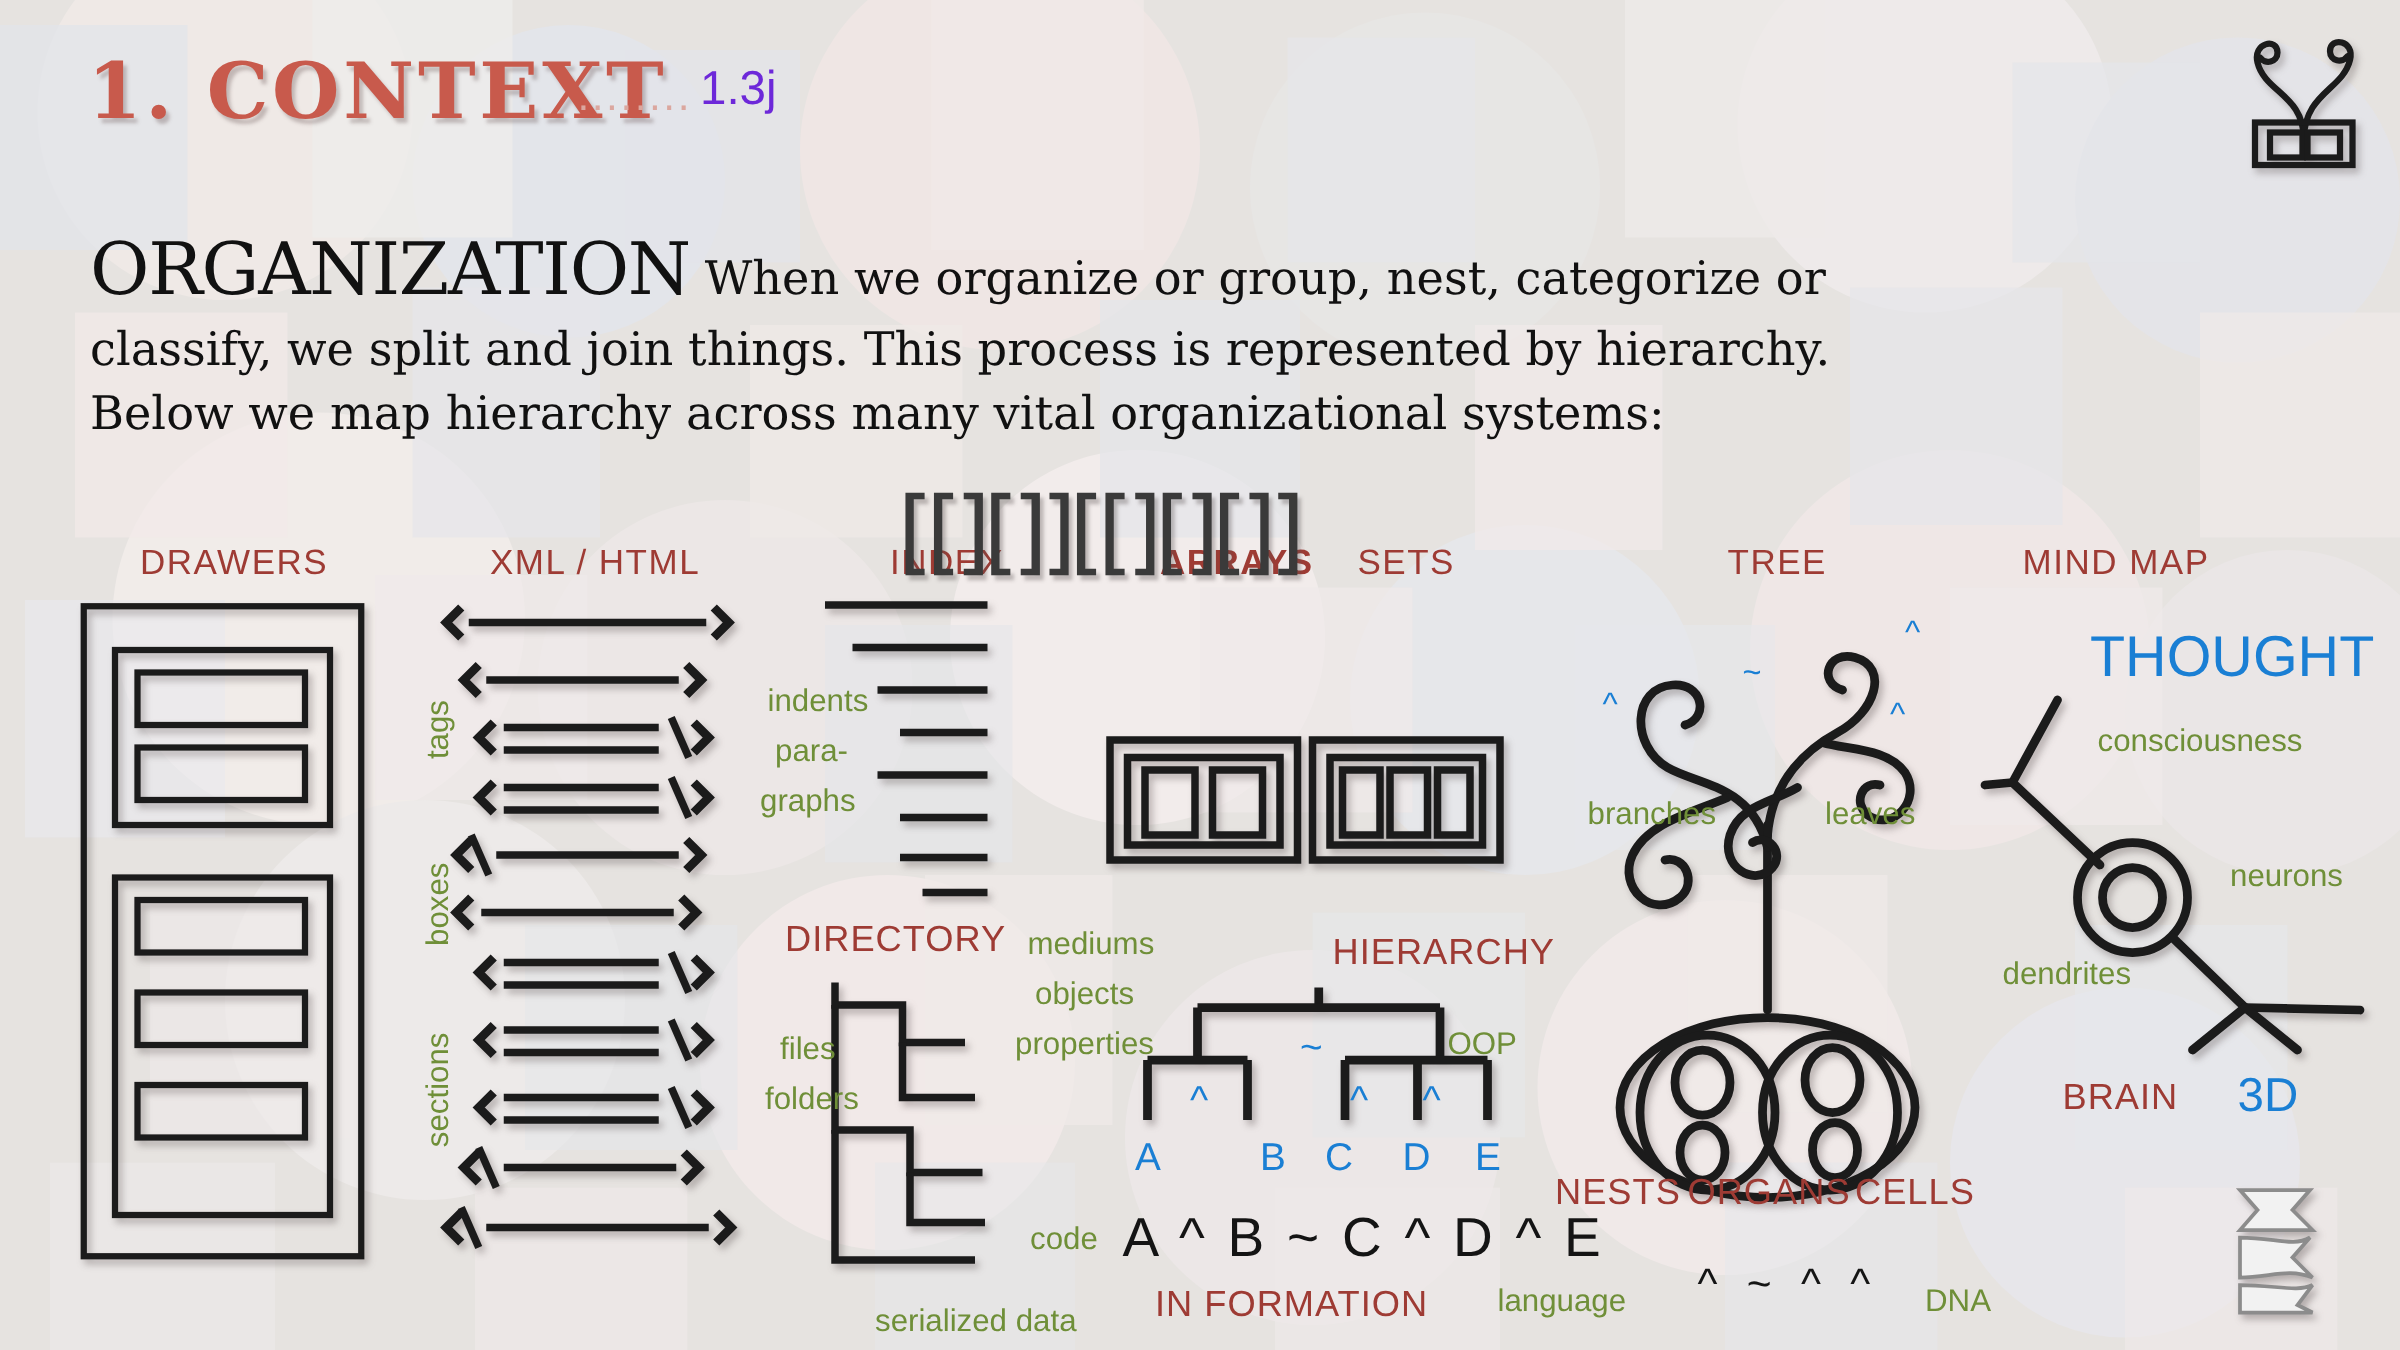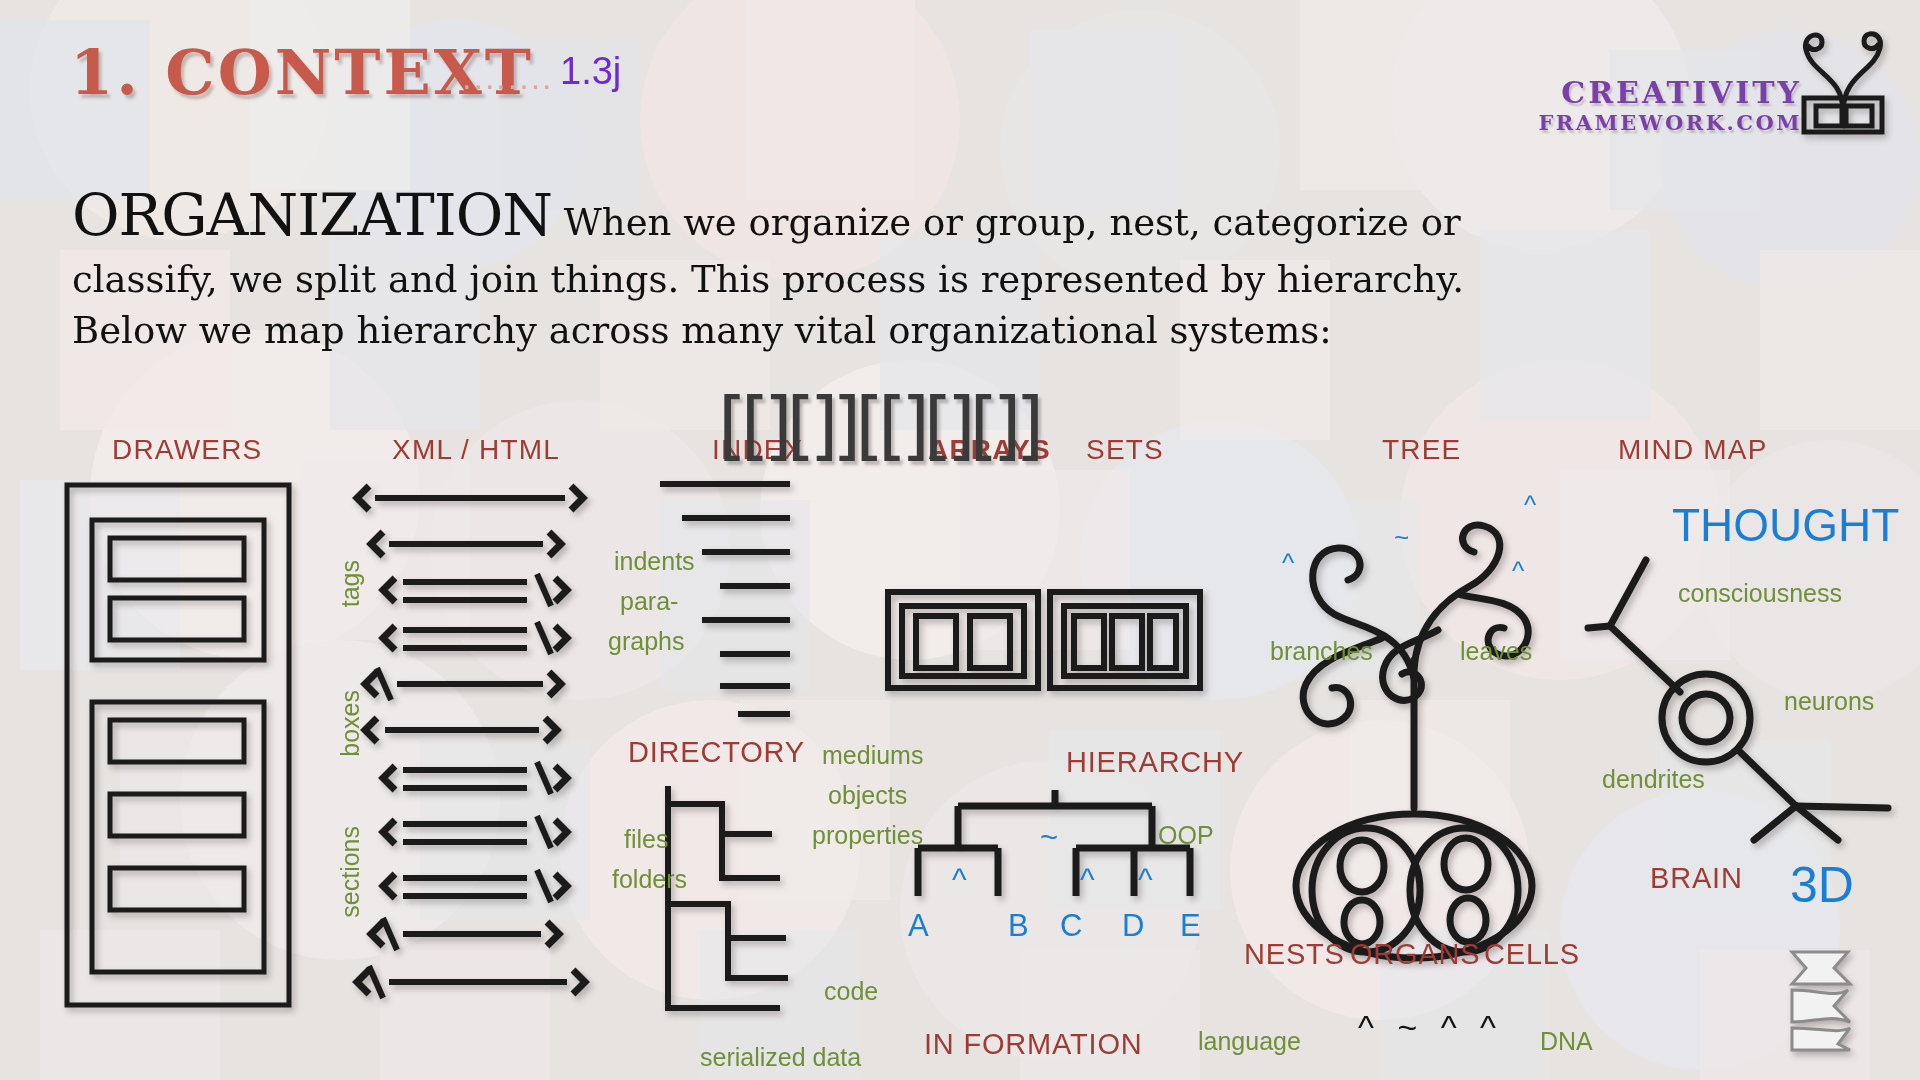--- a/index.html
+++ b/index.html
@@ -165,24 +165,20 @@
     <div class="sq" style="left:700px; top:930px; width:160px; height:150px; background:#e6e7ea; opacity:.55;"></div>
     <div class="sq" style="left:1020px;top:950px; width:180px; height:130px; background:#efeae9; opacity:.6;"></div>
     <div class="sq" style="left:1380px;top:930px; width:170px; height:150px; background:#e6e7eb; opacity:.55;"></div>
     <div class="sq" style="left:1700px;top:950px; width:170px; height:130px; background:#f0eae9; opacity:.6;"></div>
   </div>
 
   <div id="title">1. CONTEXT</div>
   <div id="title-dots">........</div>
   <div id="title-ver">1.3j</div>
 
-  <div id="logo">
-    <div class="l1">CREATIVITY</div>
-    <div class="l2">FRAMEWORK.COM</div>
-  </div>
   <svg id="logo-mark" style="right:22px; top:16px;" width="110" height="120" viewBox="0 0 110 120">
     <g class="ink dropsh" stroke-width="5" stroke-linecap="round">
       <path d="M55 95 C55 60, 24 58, 18 34 C14 18, 34 14, 34 26 C34 34, 24 36, 20 30"></path>
       <path d="M55 95 C56 58, 86 56, 92 32 C96 16, 76 13, 76 25 C76 33, 86 35, 90 29"></path>
       <rect x="16" y="82" width="78" height="34"></rect>
       <rect x="28" y="90" width="26" height="20"></rect>
       <rect x="58" y="90" width="26" height="20"></rect>
     </g>
   </svg>
 
@@ -353,20 +349,21 @@
   <div class="blabel" style="left:1138px; top:862px;">^</div>
 
   <div class="blabel" style="left:908px;  top:908px;">A</div>
   <div class="blabel" style="left:1008px; top:908px;">B</div>
   <div class="blabel" style="left:1060px; top:908px;">C</div>
   <div class="blabel" style="left:1122px; top:908px;">D</div>
   <div class="blabel" style="left:1180px; top:908px;">E</div>
 
   <div class="glabel" style="left:1158px; top:820px;">OOP</div>
 
+  <div id="formula" style="left:898px; top:966px;">A ^ B ~ C ^ D ^ E</div>
   <div class="rlabel" style="left:924px; top:1028px;">IN FORMATION</div>
   <div class="glabel" style="left:1198px; top:1026px;">language</div>
 
   <svg style="left:1262px; top:478px;" width="310" height="480" viewBox="0 0 310 480">
     <g class="ink dropsh" stroke-width="7" fill="none" stroke-linecap="round">
 
       <path d="M152 330 L152 182"></path>
 
       <path d="M152 200 C140 150, 96 150, 72 136 C42 118, 44 72, 76 70 C100 68, 106 96, 86 102"></path>
       <path d="M120 160 C92 172, 56 180, 44 206 C32 232, 60 258, 82 240 C96 228, 86 206, 70 210"></path>
@@ -413,21 +410,21 @@
       <path d="M208 266 L250 300"></path>
     </g>
   </svg>
 
   <div class="blabel" style="left:1672px; top:498px; font-size:46px;">THOUGHT</div>
   <div class="glabel" style="left:1678px; top:578px;">consciousness</div>
   <div class="glabel" style="left:1784px; top:686px;">neurons</div>
   <div class="glabel" style="left:1602px; top:764px;">dendrites</div>
 
   <div class="rlabel" style="left:1650px; top:862px;">BRAIN</div>
-  <div class="blabel" style="left:1790px; top:856px; font-size:50px;">3D</div>
+  <div class="blabel" style="left:1790px; top:856px; font-size:38px;">3D</div>
 
   <svg style="left:1786px; top:944px;" width="90" height="110" viewBox="0 0 90 110">
     <g stroke="#8c8c8c" stroke-width="3" fill="#f2f2f2" class="dropsh">
       <path d="M6 8 L62 8 L48 24 L64 40 L6 40 L20 24 Z"></path>
       <path d="M6 46 C34 46, 48 54, 62 46 L48 62 L64 78 C44 70, 30 78, 6 78 Z"></path>
       <path d="M6 84 C34 84, 52 90, 64 84 L52 100 L64 106 L6 106 Z"></path>
     </g>
   </svg>
 
 </div>

